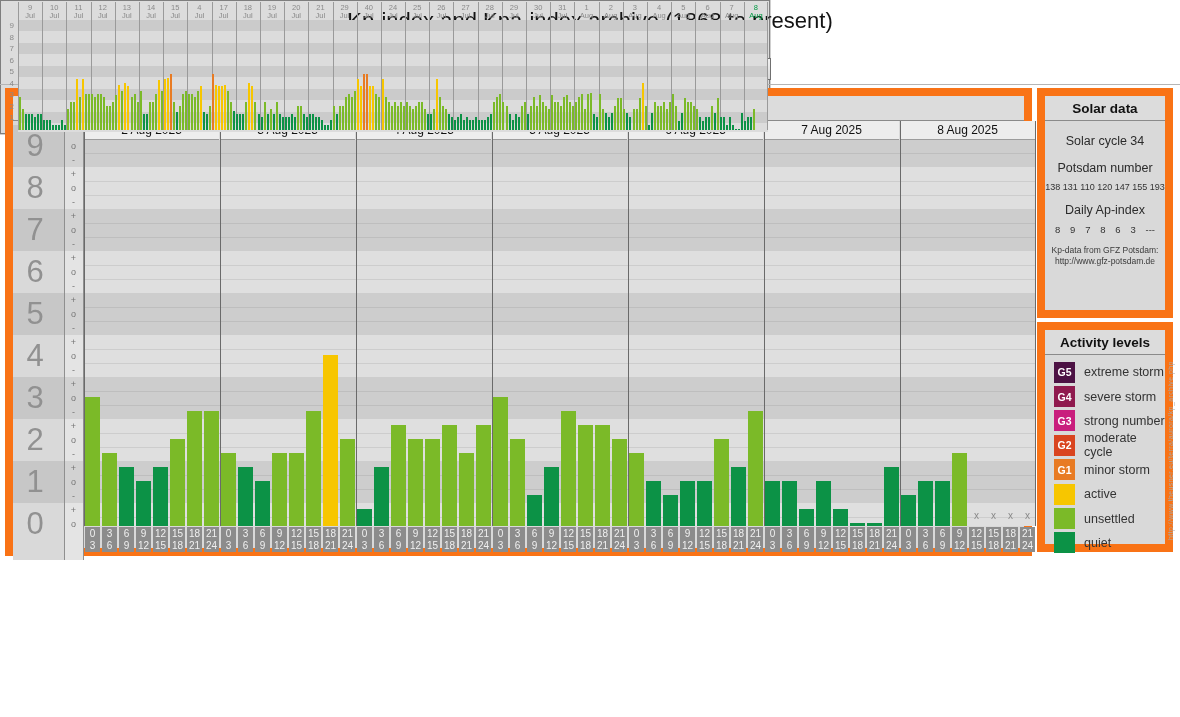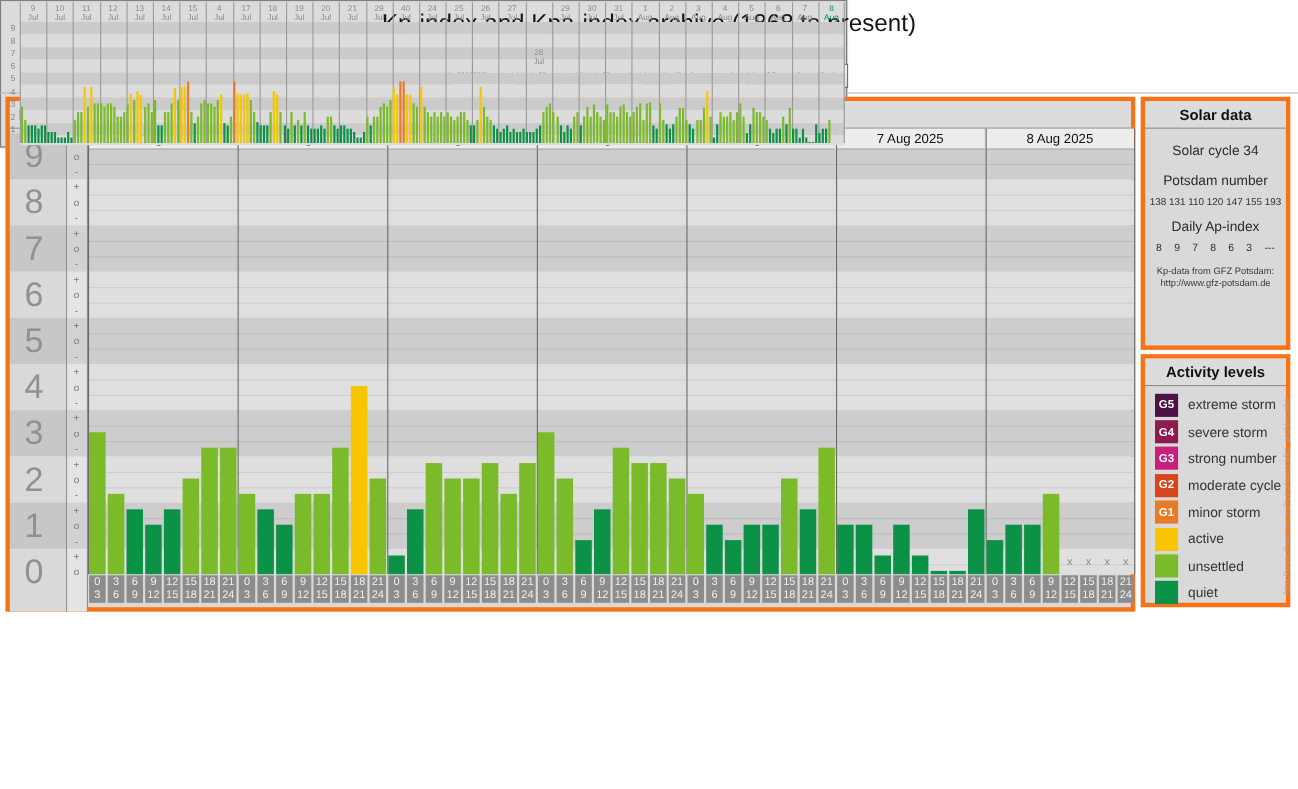--- a/index.html
+++ b/index.html
@@ -12,21 +12,21 @@
   .sel{display:inline-flex;align-items:center;justify-content:space-between;
     background:#fff;border:1px solid #767676;height:20px;padding:0 5px;
     font-size:13px;color:#111;cursor:default;}
   .sel .chev{width:7px;height:7px;border-right:1.4px solid #555;border-bottom:1.4px solid #555;
     transform:rotate(45deg) translate(-2px,-2px);margin-left:7px;}
   .gap1{width:9px;} .gap2{width:2px;}
   #create-btn{height:22px;padding:0 10px;font-size:13px;color:#111;
     background:linear-gradient(#f2f2f2,#d9d9d9);border:1px solid #707070;font-family:inherit;}
   #toprule{position:absolute;left:0;top:84px;width:1180px;height:0;border-top:1px solid #b5b5b5;}
   
-  .panel{position:absolute;background:#d9d9d9;border:4px solid #f97316;box-sizing:border-box;}
+  .panel{position:absolute;background:#d9d9d9;border:8px solid #f97316;box-sizing:border-box;}
   .panel-title{height:25px;background:#dcdcdc;border-bottom:1px solid #8a8a8a;
     display:flex;align-items:center;box-sizing:border-box;}
   #main-panel{left:5px;top:88px;width:1027px;height:468px;}
   #main-panel .panel-title{padding-left:8px;}
   #main-title{font-size:13px;font-weight:bold;color:#111;}
   #main-subtitle{font-size:12px;color:#222;margin-left:7px;}
   #chart-host{position:absolute;left:0;top:25px;right:0;bottom:0;}
   
   #solar-panel{left:1037px;top:88px;width:136px;height:230px;}
   #legend-panel{left:1037px;top:322px;width:136px;height:230px;}
@@ -808,21 +808,21 @@
       <div class="bar" style="left: 454.08px; top: 120.45px; width: 2px; height: 9.55px; background: rgb(12, 146, 70);"></div>
       <div class="bar" style="left: 457.11px; top: 117px; width: 2px; height: 13px; background: rgb(12, 146, 70);"></div>
       <div class="bar" style="left: 460.13px; top: 113.55px; width: 2px; height: 16.45px; background: rgb(12, 146, 70);"></div>
       <div class="bar" style="left: 463.16px; top: 120.45px; width: 2px; height: 9.55px; background: rgb(12, 146, 70);"></div>
       <div class="bar" style="left: 466.18px; top: 117px; width: 2px; height: 13px; background: rgb(12, 146, 70);"></div>
       <div class="bar" style="left: 469.2px; top: 120.45px; width: 2px; height: 9.55px; background: rgb(12, 146, 70);"></div>
       <div class="bar" style="left: 472.23px; top: 120.45px; width: 2px; height: 9.55px; background: rgb(12, 146, 70);"></div>
       <div class="bar" style="left: 475.25px; top: 117px; width: 2px; height: 13px; background: rgb(12, 146, 70);"></div>
       <div class="divider" style="left: 477.68px; top: 2px; width: 1px; height: 128px; background: rgb(154, 154, 154);"></div>
       <div class="mini-dlabel" style="left: 478.68px; top: 4px; width: 22.19px;">
-        <div class="" style="position: static; margin-top: 40px;">28</div>
+        <div class="" style="position: static;">28</div>
         <div class="" style="position: static;">Jul</div>
       </div>
       <div class="bar" style="left: 478.28px; top: 120.45px; width: 2px; height: 9.55px; background: rgb(12, 146, 70);"></div>
       <div class="bar" style="left: 481.3px; top: 120.45px; width: 2px; height: 9.55px; background: rgb(12, 146, 70);"></div>
       <div class="bar" style="left: 484.33px; top: 120.45px; width: 2px; height: 9.55px; background: rgb(12, 146, 70);"></div>
       <div class="bar" style="left: 487.35px; top: 117px; width: 2px; height: 13px; background: rgb(12, 146, 70);"></div>
       <div class="bar" style="left: 490.37px; top: 113.55px; width: 2px; height: 16.45px; background: rgb(12, 146, 70);"></div>
       <div class="bar" style="left: 493.4px; top: 102.05px; width: 2px; height: 27.95px; background: rgb(123, 186, 40);"></div>
       <div class="bar" style="left: 496.42px; top: 97.45px; width: 2px; height: 32.55px; background: rgb(123, 186, 40);"></div>
       <div class="bar" style="left: 499.45px; top: 94px; width: 2px; height: 36px; background: rgb(123, 186, 40);"></div>

